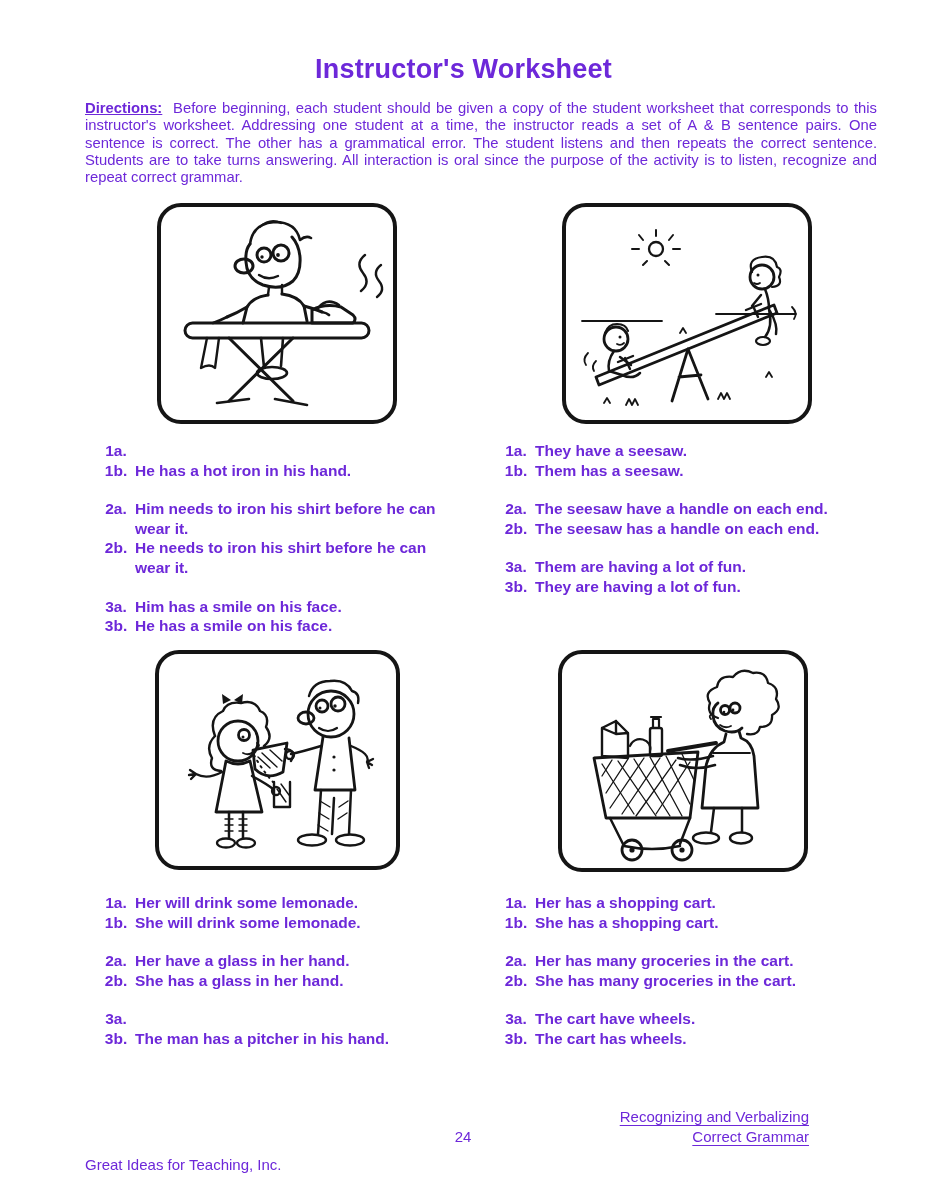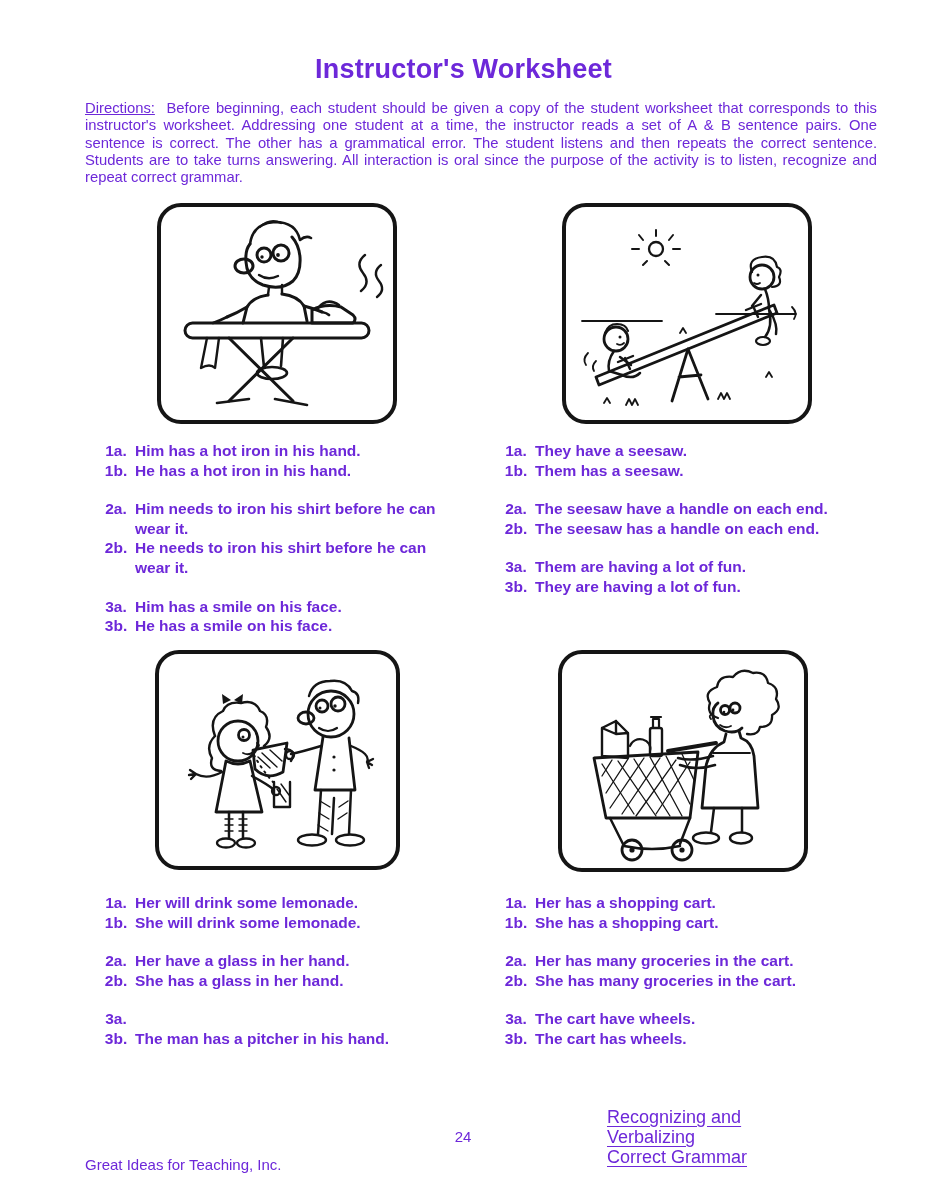--- a/index.html
+++ b/index.html
@@ -8,42 +8,42 @@
     font-family:"Liberation Sans", sans-serif; color:#6d28d9; overflow:hidden;
   }
   .title {
     position:absolute; top:54px; left:0; width:100%;
     text-align:center; font-size:27px; font-weight:700; letter-spacing:.2px;
   }
   .directions {
     position:absolute; left:85px; top:100px; width:792px;
     font-size:14.8px; line-height:17.3px; text-align:justify; margin:0;
   }
-  .dlabel { font-weight:400; text-decoration:underline;margin-top:8px; }
+  .dlabel { font-weight:700; text-decoration:underline;margin-top:8px; }
   .illus {
     position:absolute; box-sizing:border-box; background:#fff;
     border:4.5px solid #151515; border-radius:24px; padding:4px;
   }
   .illus svg { display:block; width:100%; height:100%; }
   #box1 { left:157px; top:203px; width:240px; height:221px; }
   #box2 { left:562px; top:203px; width:250px; height:221px; }
   #box3 { left:155px; top:650px; width:245px; height:220px; }
   #box4 { left:558px; top:650px; width:250px; height:222px; }
   .slist { position:absolute; font-weight:700; font-size:15.5px; }
   #list1 { left:97px; top:441px; width:368px; }
   #list2 { left:497px; top:441px; width:392px; }
   #list3 { left:97px; top:893px; width:368px; }
   #list4 { left:497px; top:893px; width:392px; }
   .pair-group { margin-bottom:19px; }
   .sentence { display:flex; line-height:19.6px; }
   .slabel { flex:0 0 38px;text-align:center; }
   .stext { flex:1; }
   .footer-left { position:absolute; left:85px; top:1128px; font-size:15px;margin-top:28px; }
   .footer-page { position:absolute; left:443px; top:1128px; width:40px; text-align:center; font-size:15px; }
-  .footer-right { position:absolute; left:607px; top:1107px; width:202px; text-align:left; font-size:18px; line-height:20px; }
+  .footer-right { position:absolute; left:607px; top:1107px; width:202px; text-align:right; font-size:15px; line-height:20px; }
   .footer-right div { text-decoration:underline; text-underline-offset:3px; }
 </style>
 </head>
 <body>
 
 <div class="page">
 
   <div class="title">Instructor's Worksheet</div>
 
   <p class="directions"><span class="dlabel">Directions:</span><span>&nbsp;&nbsp;</span><span>Before beginning, each student should be given a copy of the student worksheet that corresponds to this instructor's worksheet.  Addressing one student at a time, the instructor reads a set of A &amp; B sentence pairs.  One sentence is correct.  The other has a grammatical error.  The student listens and then repeats the correct sentence.  Students are to take turns answering.  All interaction is oral since the purpose of the activity is to listen, recognize and repeat correct grammar.</span></p>
@@ -107,21 +107,20 @@
         <path d="M222,96 q6,6 2,12" stroke-width="1.8"></path>
         <path d="M56,194 l3,-6 3,6 3,-6 3,6 M148,188 l3,-6 3,6 3,-6 3,6 M196,166 l3,-5 3,5 M110,122 l3,-5 3,5 M34,192 l3,-5 3,5" stroke-width="1.8"></path>
       </g>
     </svg>
   </div>
 
   <div class="slist" id="list1">
       <div class="pair-group">
         <div class="sentence">
           <span class="slabel">1a.</span>
-          <span class="stext">Him has a hot iron in his hand.</span>
         </div>
         <div class="sentence">
           <span class="slabel">1b.</span>
           <span class="stext">He has a hot iron in his hand.</span>
         </div>
       </div>
       <div class="pair-group">
         <div class="sentence">
           <span class="slabel">2a.</span>
           <span class="stext">Him needs to iron his shirt before he can wear it.</span>

